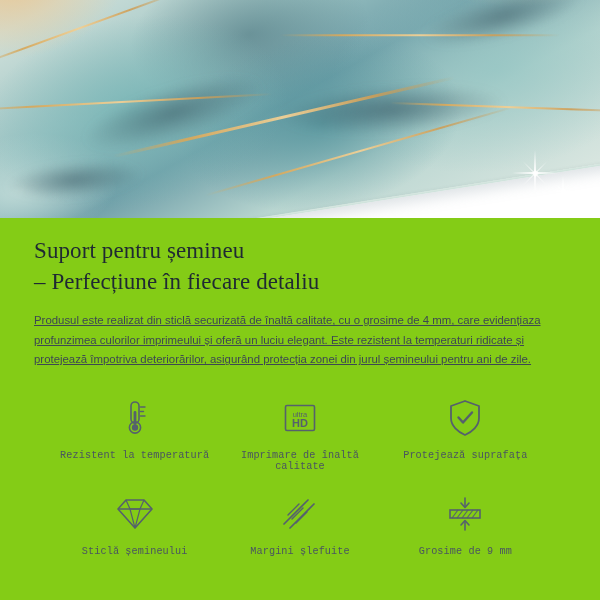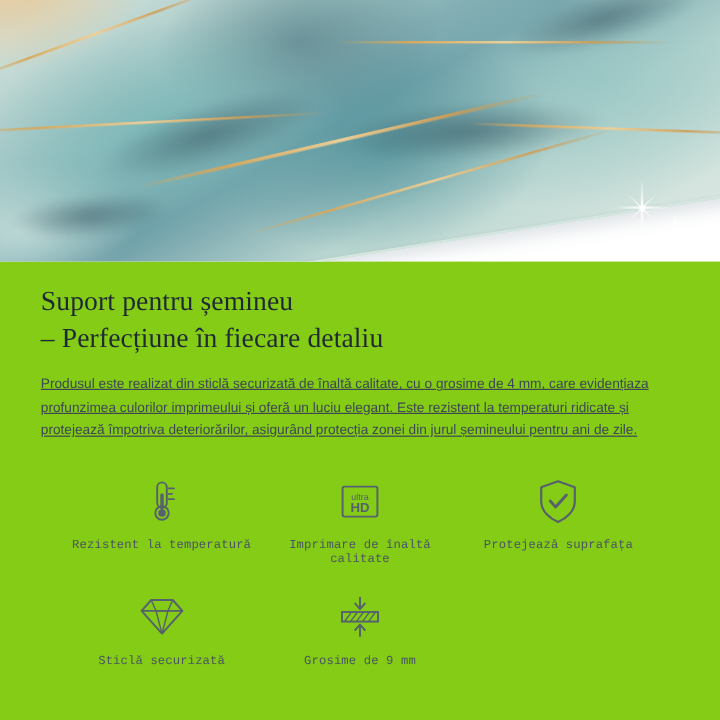--- a/index.html
+++ b/index.html
@@ -297,23 +297,35 @@
       <div class="feature">
         <div class="feature-icon">
           <svg width="40" height="36" viewBox="0 0 40 36">
             <path d="M11 4 H29 L37 13 L20 32 L3 13 Z" fill="none" stroke="#55616c" stroke-width="1.6" stroke-linejoin="round"></path>
             <path d="M3 13 H37" stroke="#55616c" stroke-width="1.4"></path>
             <path d="M11 4 L15 13 L20 32" fill="none" stroke="#55616c" stroke-width="1.2"></path>
             <path d="M29 4 L25 13 L20 32" fill="none" stroke="#55616c" stroke-width="1.2"></path>
             <path d="M15 13 H25" stroke="#55616c" stroke-width="1.2"></path>
           </svg>
         </div>
-        <div class="feature-label">Sticlă securizată</div>
-      </div>
-
+        <div class="feature-label">Sticlă șemineului</div>
+      </div>
+
+      <div class="feature">
+        <div class="feature-icon">
+          <svg width="38" height="34" viewBox="0 0 38 34">
+            <path d="M3 27 L27 3" stroke="#55616c" stroke-width="1.7" stroke-linecap="round"></path>
+            <path d="M9 31 L33 7" stroke="#55616c" stroke-width="1.7" stroke-linecap="round"></path>
+            <path d="M11 22 L22 11" stroke="#55616c" stroke-width="1.4" stroke-linecap="round"></path>
+            <path d="M15 26 L26 15" stroke="#55616c" stroke-width="1.4" stroke-linecap="round"></path>
+            <path d="M7 18 L18 7" stroke="#55616c" stroke-width="1.4" stroke-linecap="round"></path>
+          </svg>
+        </div>
+        <div class="feature-label">Margini șlefuite</div>
+      </div>
 
       <div class="feature">
         <div class="feature-icon">
           <svg width="40" height="36" viewBox="0 0 40 36">
             <line x1="20" y1="2" x2="20" y2="10" stroke="#55616c" stroke-width="1.6" stroke-linecap="round"></line>
             <path d="M16 7 L20 11.5 L24 7" fill="none" stroke="#55616c" stroke-width="1.6" stroke-linecap="round" stroke-linejoin="round"></path>
             <rect x="5" y="14" width="30" height="8" fill="none" stroke="#55616c" stroke-width="1.6"></rect>
             <line x1="7" y1="22" x2="13" y2="14" stroke="#55616c" stroke-width="1.1"></line>
             <line x1="12" y1="22" x2="18" y2="14" stroke="#55616c" stroke-width="1.1"></line>
             <line x1="17" y1="22" x2="23" y2="14" stroke="#55616c" stroke-width="1.1"></line>

